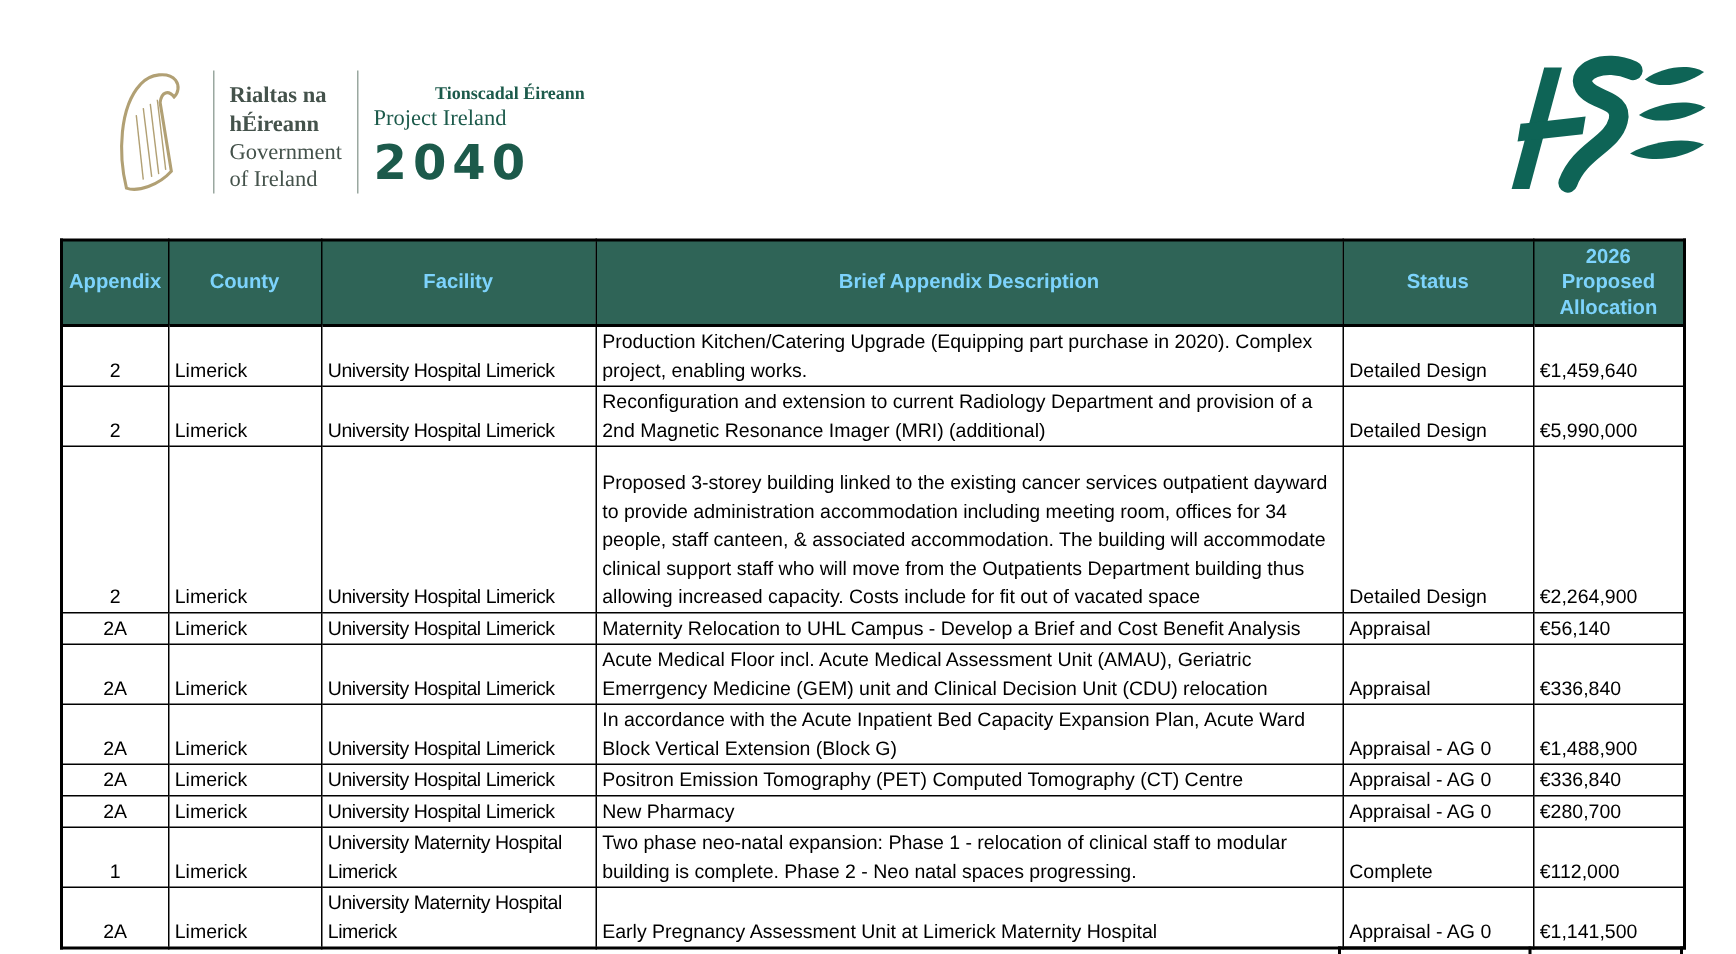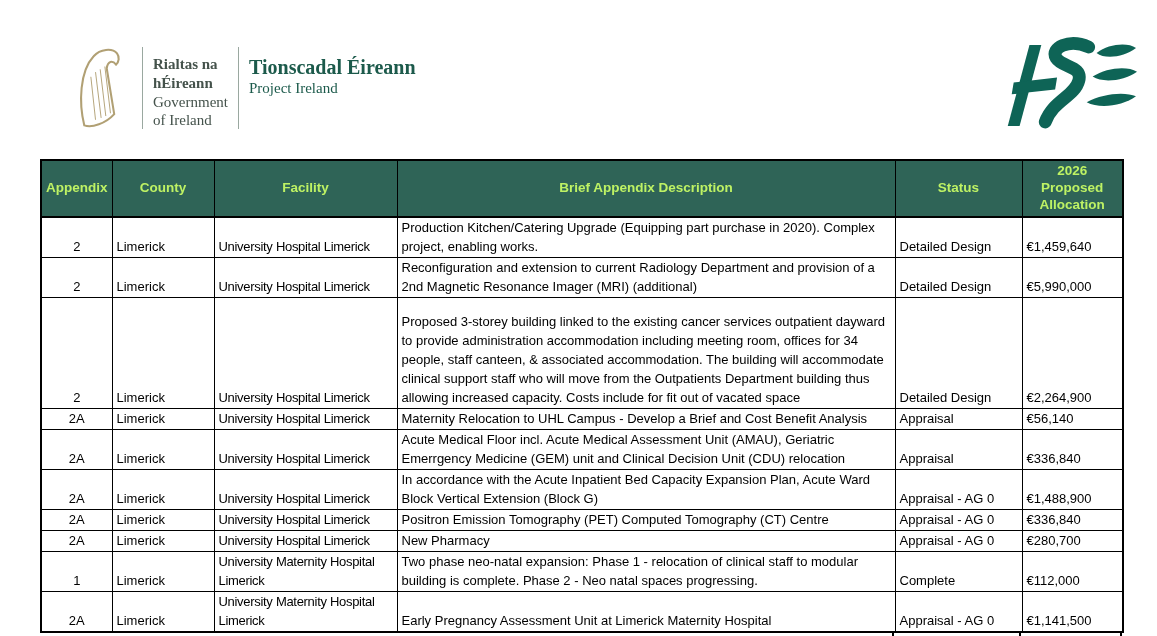--- a/index.html
+++ b/index.html
@@ -11,29 +11,29 @@
   }
   .page { position:absolute; inset:0; background:#fff; }
 
   
   .brand { position:absolute; left:74px; top:44px; display:flex; align-items:stretch; gap:10px; height:88px; }
   .harp-box { display:flex; align-items:center; }
   .vdiv { width:1px; background:#9aa8a0; margin:3px 0; }
   .gov-text { font-family:"Liberation Serif", serif; color:#44524b; font-size:15px; line-height:1.25; padding-top:11px; }
   .gov-text .b { font-weight:bold; }
   .pi-text { font-family:"Liberation Serif", serif; color:#1c5a4b; font-size:15px; line-height:1.22; padding-top:11px; }
-  .pi-text .b { font-weight:bold; font-size:20px; }
+  .pi-text .b { font-weight:bold; font-size:12px;margin-left:41px; }
   .pi-year { font-family:"DejaVu Sans", sans-serif; font-weight:bold; font-size:32px; letter-spacing:4px; color:#1c5a4b; margin-top:1px; }
   .hse-box { position:absolute; left:990px; top:36px; width:148px; height:96px; }
 
   
   .tablewrap { position:absolute; left:40px; top:159px; width:1082px; }
   table.alloc { border-collapse:collapse; table-layout:fixed; width:1082px; border:2px solid #000; }
   table.alloc th {
-    background:#2f6457; color:#bef264; font-weight:bold; font-size:13.5px;
+    background:#2f6457; color:#7dd3fc; font-weight:bold; font-size:13.5px;
     border:1px solid #000; border-bottom:2px solid #000;
     height:42px; vertical-align:middle; text-align:center; padding:2px 3px; line-height:1.25;
   }
   table.alloc td {
     border:1px solid #000; font-size:13px; line-height:19px;
     vertical-align:bottom; padding:0 4px 1px 4px; color:#000;
   }
   td.c-appendix { text-align:center; }
   td.c-county, td.c-facility, td.c-desc, td.c-status { text-align:left;margin-top:24px; }
   td.c-facility { letter-spacing:-0.3px; }
@@ -68,20 +68,21 @@
     <div class="gov-text">
       <div class="b">Rialtas na</div>
       <div class="b">hÉireann</div>
       <div>Government</div>
       <div>of Ireland</div>
     </div>
     <div class="vdiv"></div>
     <div class="pi-text">
       <div class="b">Tionscadal Éireann</div>
       <div>Project Ireland</div>
+      <div class="pi-year">2040</div>
     </div>
   </div>
 
   <div class="hse-box">
     <svg width="148" height="96" viewBox="0 0 150 95" aria-hidden="true">
       <g fill="#0e6456">
         <path d="M40,8 L52,8 L30,90 L18,90 Z"></path>
         <path d="M24,46 L68,41 L66,53 L22,58 Z"></path>
         <path d="M108,16 C120,7 139,5 148,11 C136,20 117,23 108,16 Z"></path>
         <path d="M104,40 C118,31 139,29 149,35 C136,44 115,47 104,40 Z"></path>

